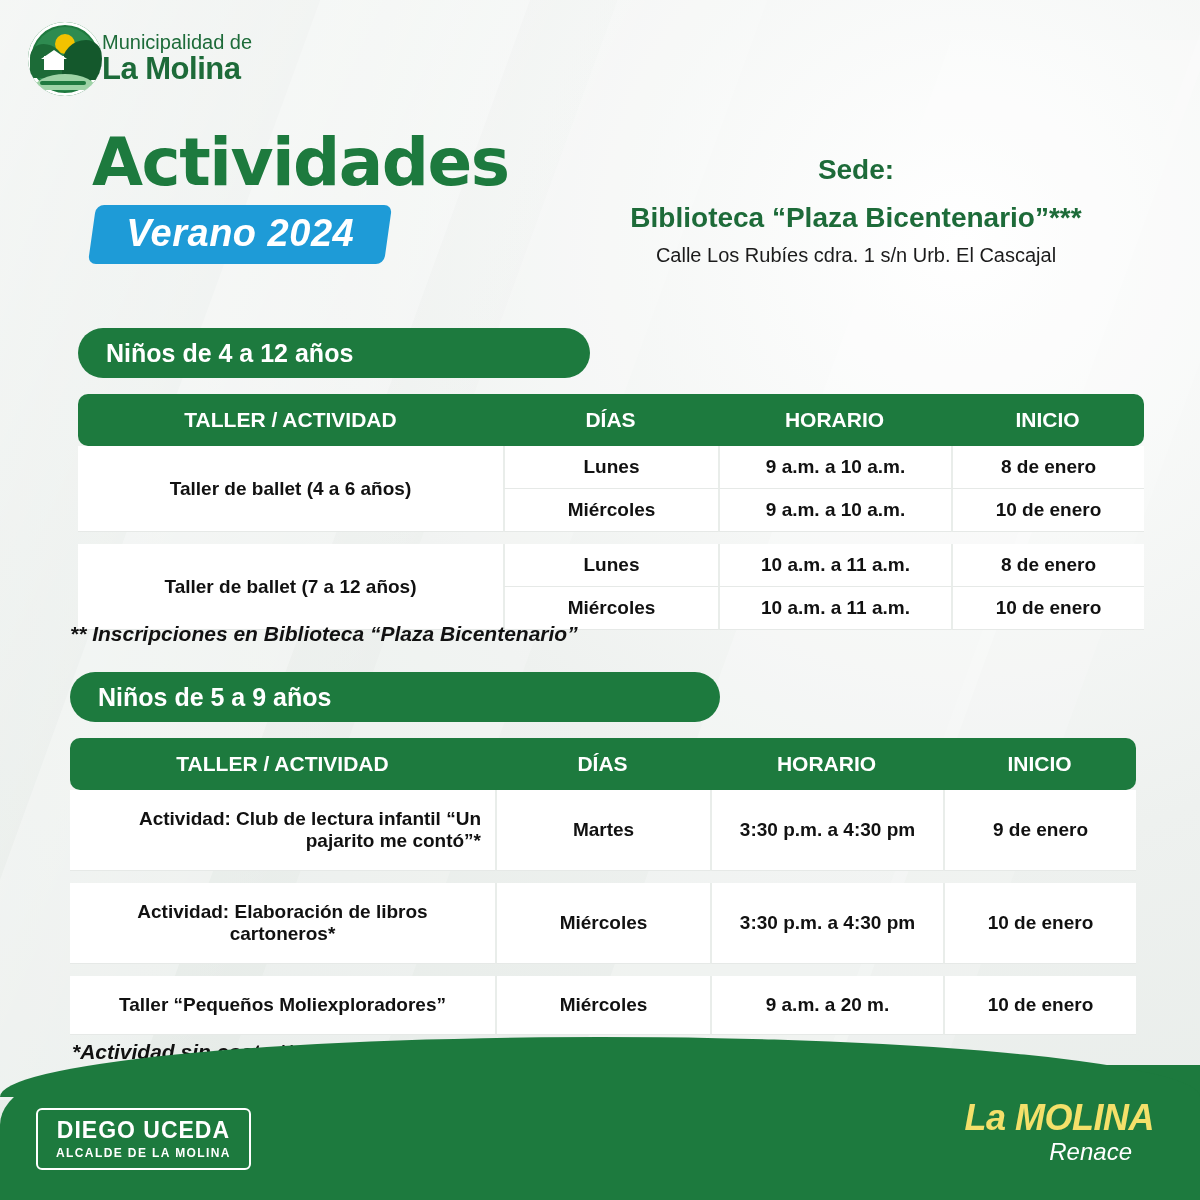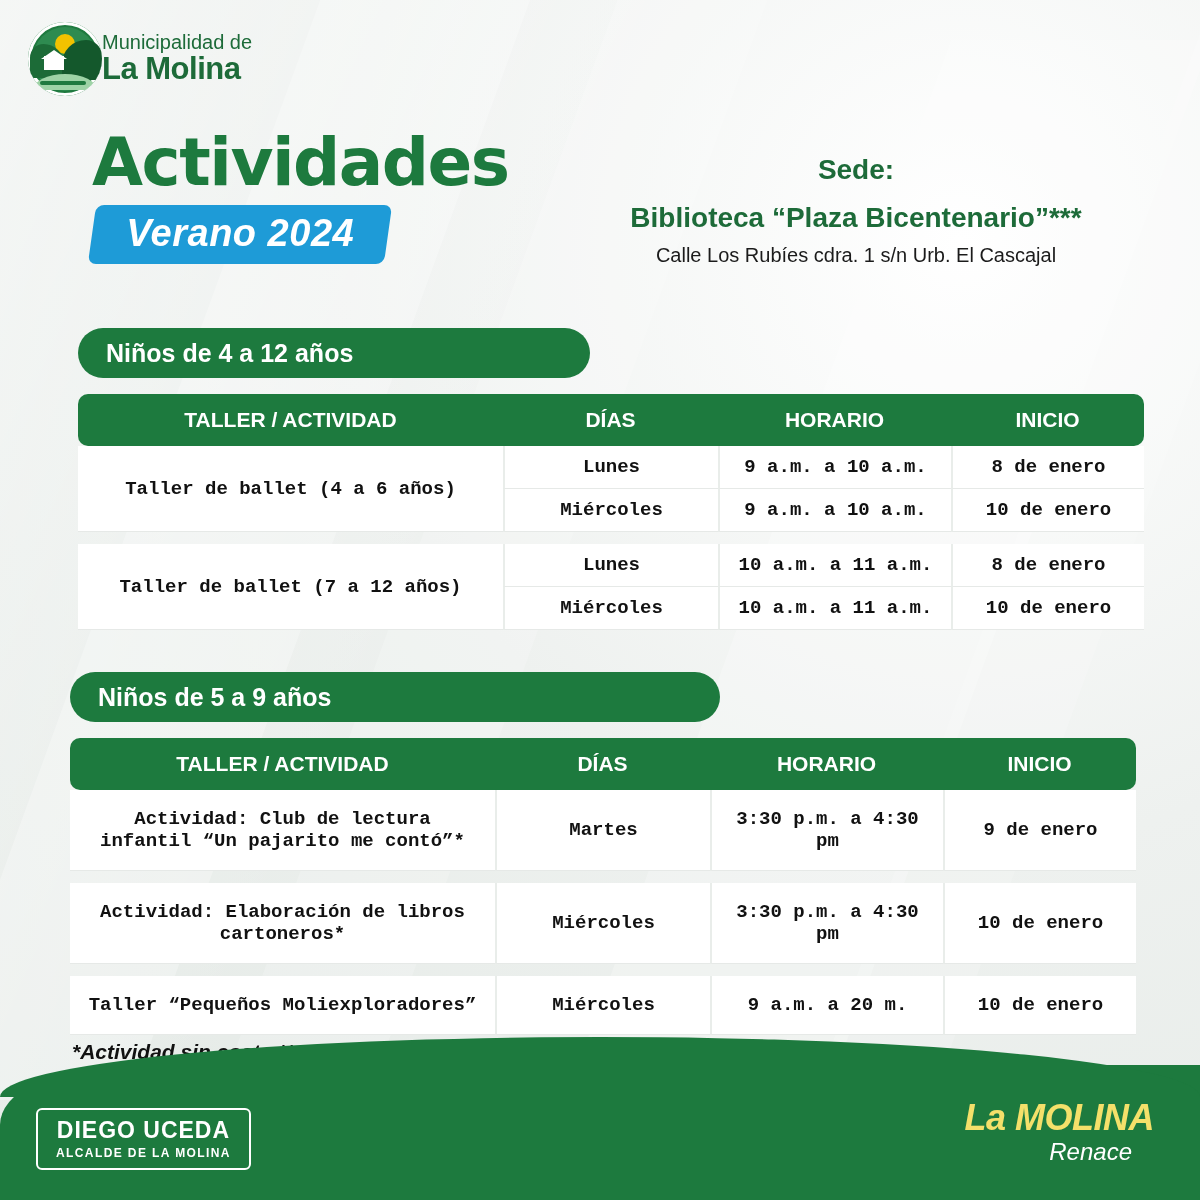--- a/index.html
+++ b/index.html
@@ -110,21 +110,20 @@
   .col-d { width: 193px; }
 
   tbody td {
     background: #ffffff;
     text-align: center;
     font-size: 19px;
     font-weight: bold;
     color: #111;
     padding: 10px 8px;
     border-bottom: 1px solid #e6e9e7;
-    font-family: Liberation Mono, monospace;
   }
   tbody td.name { font-size: 19px; }
   tbody tr.spacer td { background: transparent; height: 12px; padding: 0; border: none; }
   .cell-sep { border-left: 2px solid #e9edea; }
 
   .note {
     position: absolute; left: 70px;
     font-size: 21px; font-weight: bold; font-style: italic; color: #111;
   }
   .note1 { top: 622px; }
@@ -233,41 +232,42 @@
         </tr>
         <tr>
           <td class="cell-sep">Miércoles</td>
           <td class="cell-sep">10 a.m. a 11 a.m.</td>
           <td class="cell-sep">10 de enero</td>
         </tr>
       </tbody>
     </table>
   </div>
 
+  <div class="note note1">** Inscripciones en Biblioteca “Plaza Bicentenario”</div>
 
   <div class="section sec2">
     <div class="pill w2">Niños de 5 a 9 años</div>
     <table>
       <colgroup>
         <col class="col-a">
           <col class="col-b">
           <col class="col-c">
           <col class="col-d">
       </colgroup>
       <thead>
         <tr>
           <th>TALLER / ACTIVIDAD</th>
           <th>DÍAS</th>
           <th>HORARIO</th>
           <th>INICIO</th>
         </tr>
       </thead>
       <tbody>
         <tr>
-          <td class="name" style="padding:18px 14px;">Actividad: Club de lectura infantil “Un pajarito me contó”*</td>
+          <td class="name" style="padding:18px 14px;text-align:right;">Actividad: Club de lectura infantil “Un pajarito me contó”*</td>
           <td class="cell-sep">Martes</td>
           <td class="cell-sep">3:30 p.m. a 4:30 pm</td>
           <td class="cell-sep">9 de enero</td>
         </tr>
         <tr class="spacer">
             <td colspan="4"></td>
           </tr>
         <tr>
           <td class="name" style="padding:18px 14px;">Actividad: Elaboración de libros cartoneros*</td>
           <td class="cell-sep">Miércoles</td>

